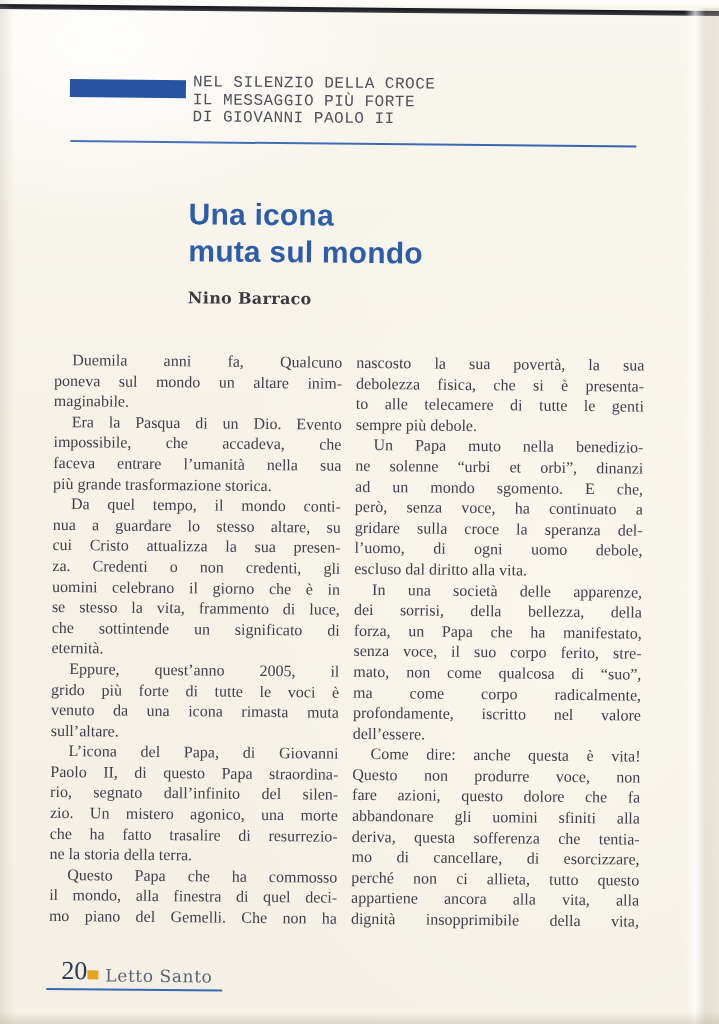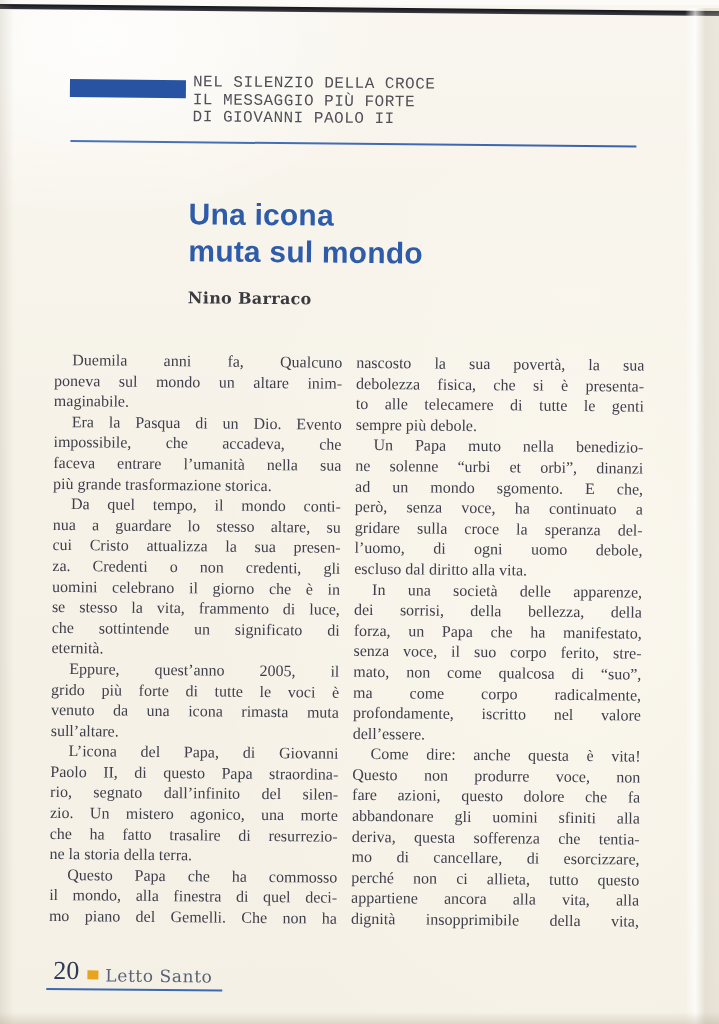--- a/index.html
+++ b/index.html
@@ -70,21 +70,21 @@
   .line{
     font-family:"Liberation Serif", serif;
     font-size:16px;line-height:20.6px;height:20.6px;
     text-align:justify;text-align-last:justify;
     white-space:normal;overflow:hidden;
   }
   .line.indent{text-indent:18px;}
   .line.end{text-align-last:left;}
   .footer{position:absolute;left:0;top:0;width:719px;height:1024px;pointer-events:none;}
   .page-number{
-    position:absolute;left:62px;top:956px;
+    position:absolute;left:70px;top:956px;
     font-family:"Liberation Serif", serif;font-size:26px;color:#2c3a55;
   }
   .footer-square{
     position:absolute;left:96px;top:970px;width:11px;height:9px;background:#e9a41f;
   }
   .publication{
     position:absolute;left:114px;top:965px;
     font-family:"DejaVu Serif", serif;font-size:17px;color:#596274;letter-spacing:.6px;
   }
   .footer-rule{

